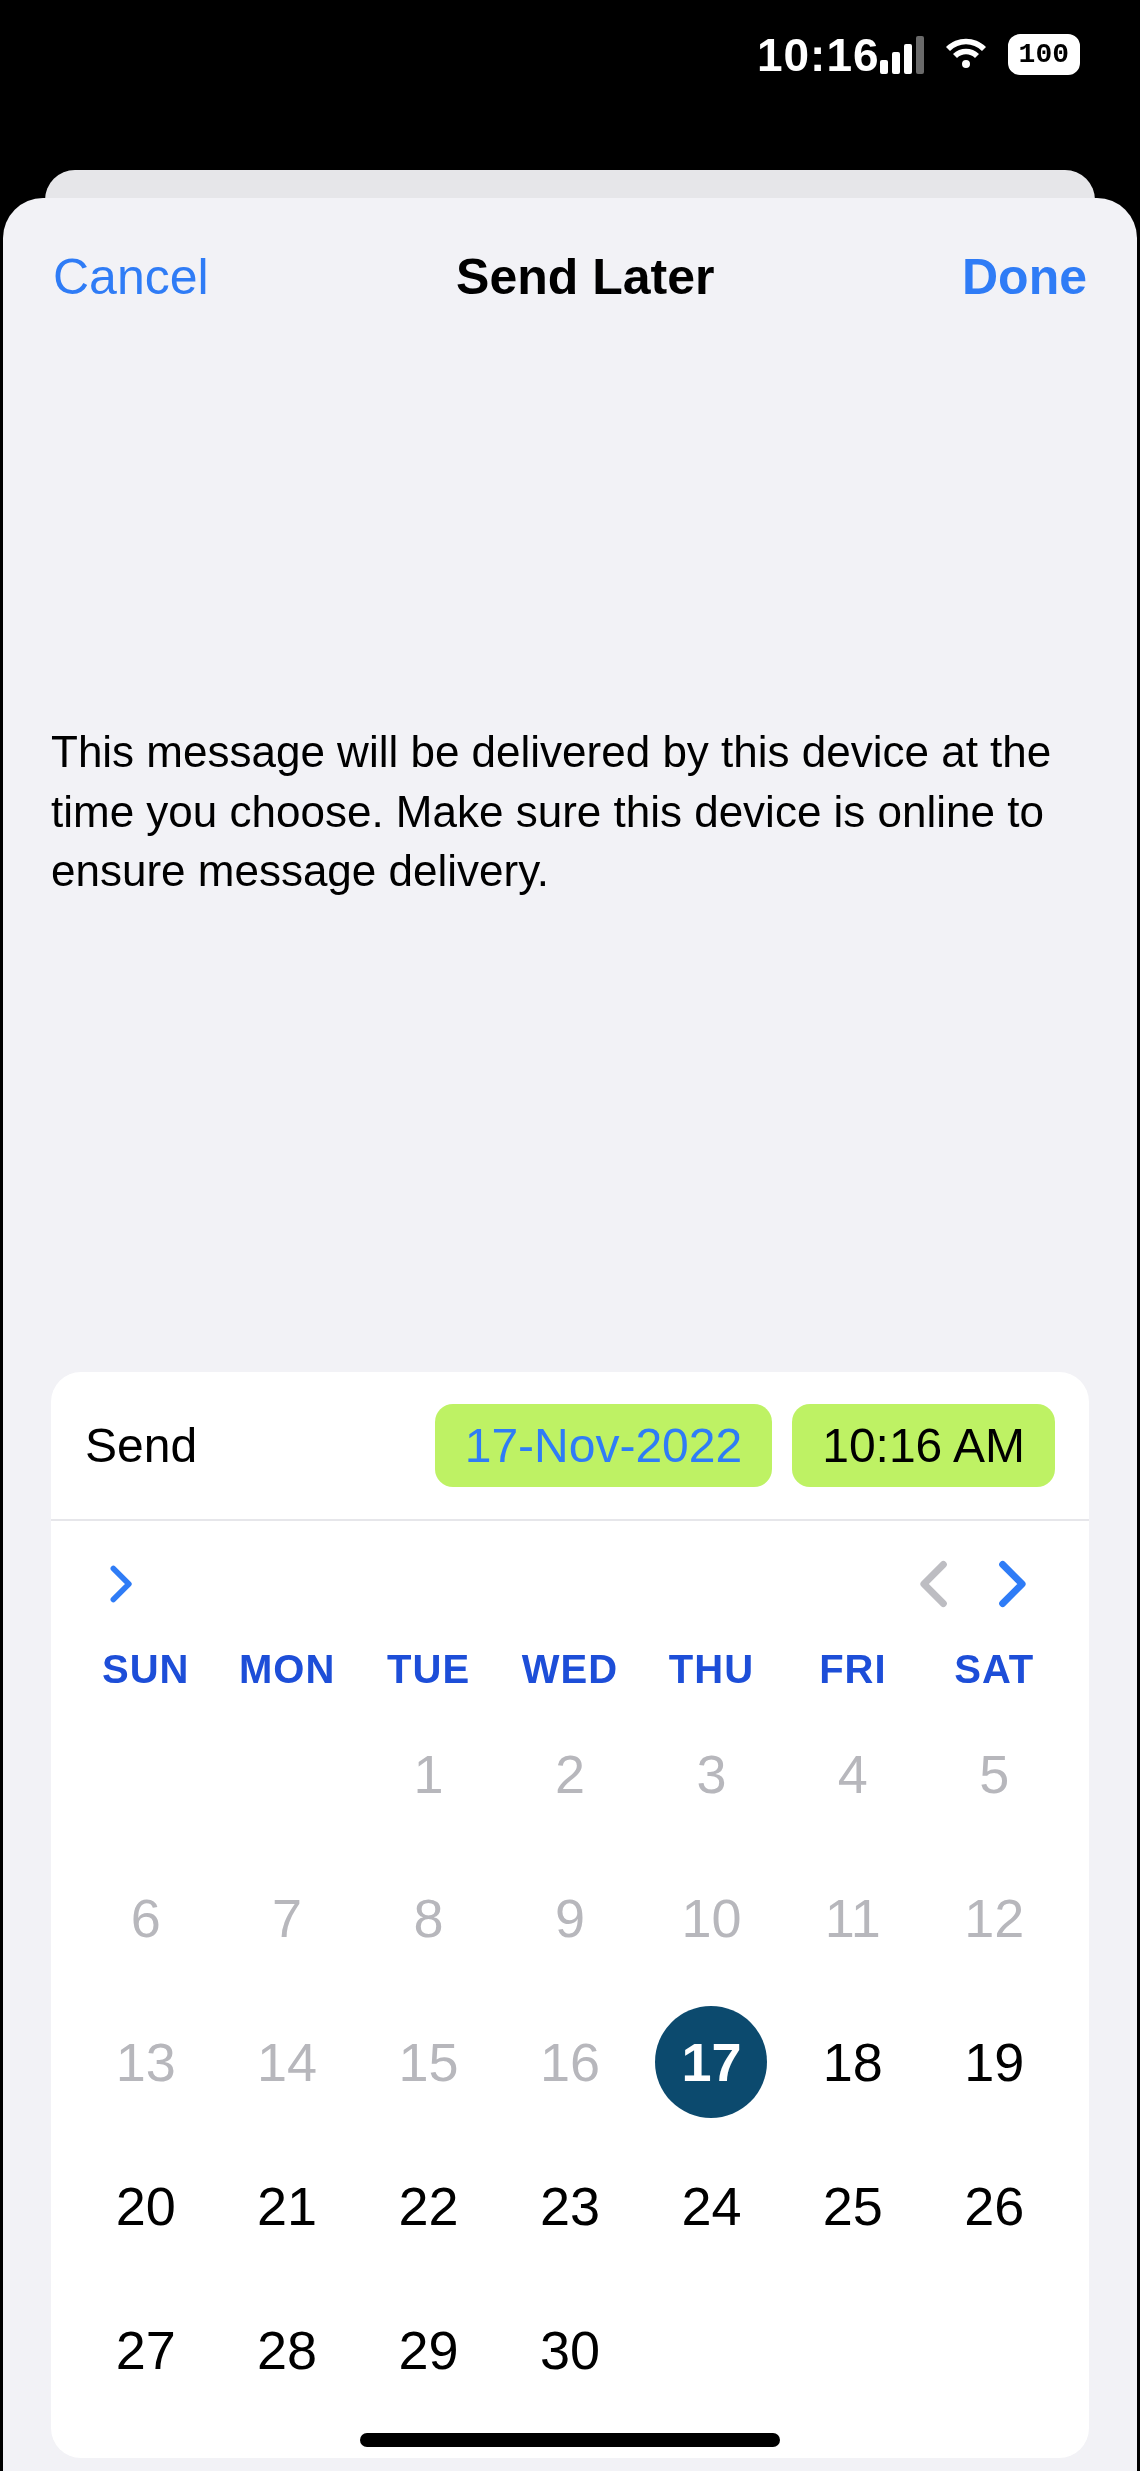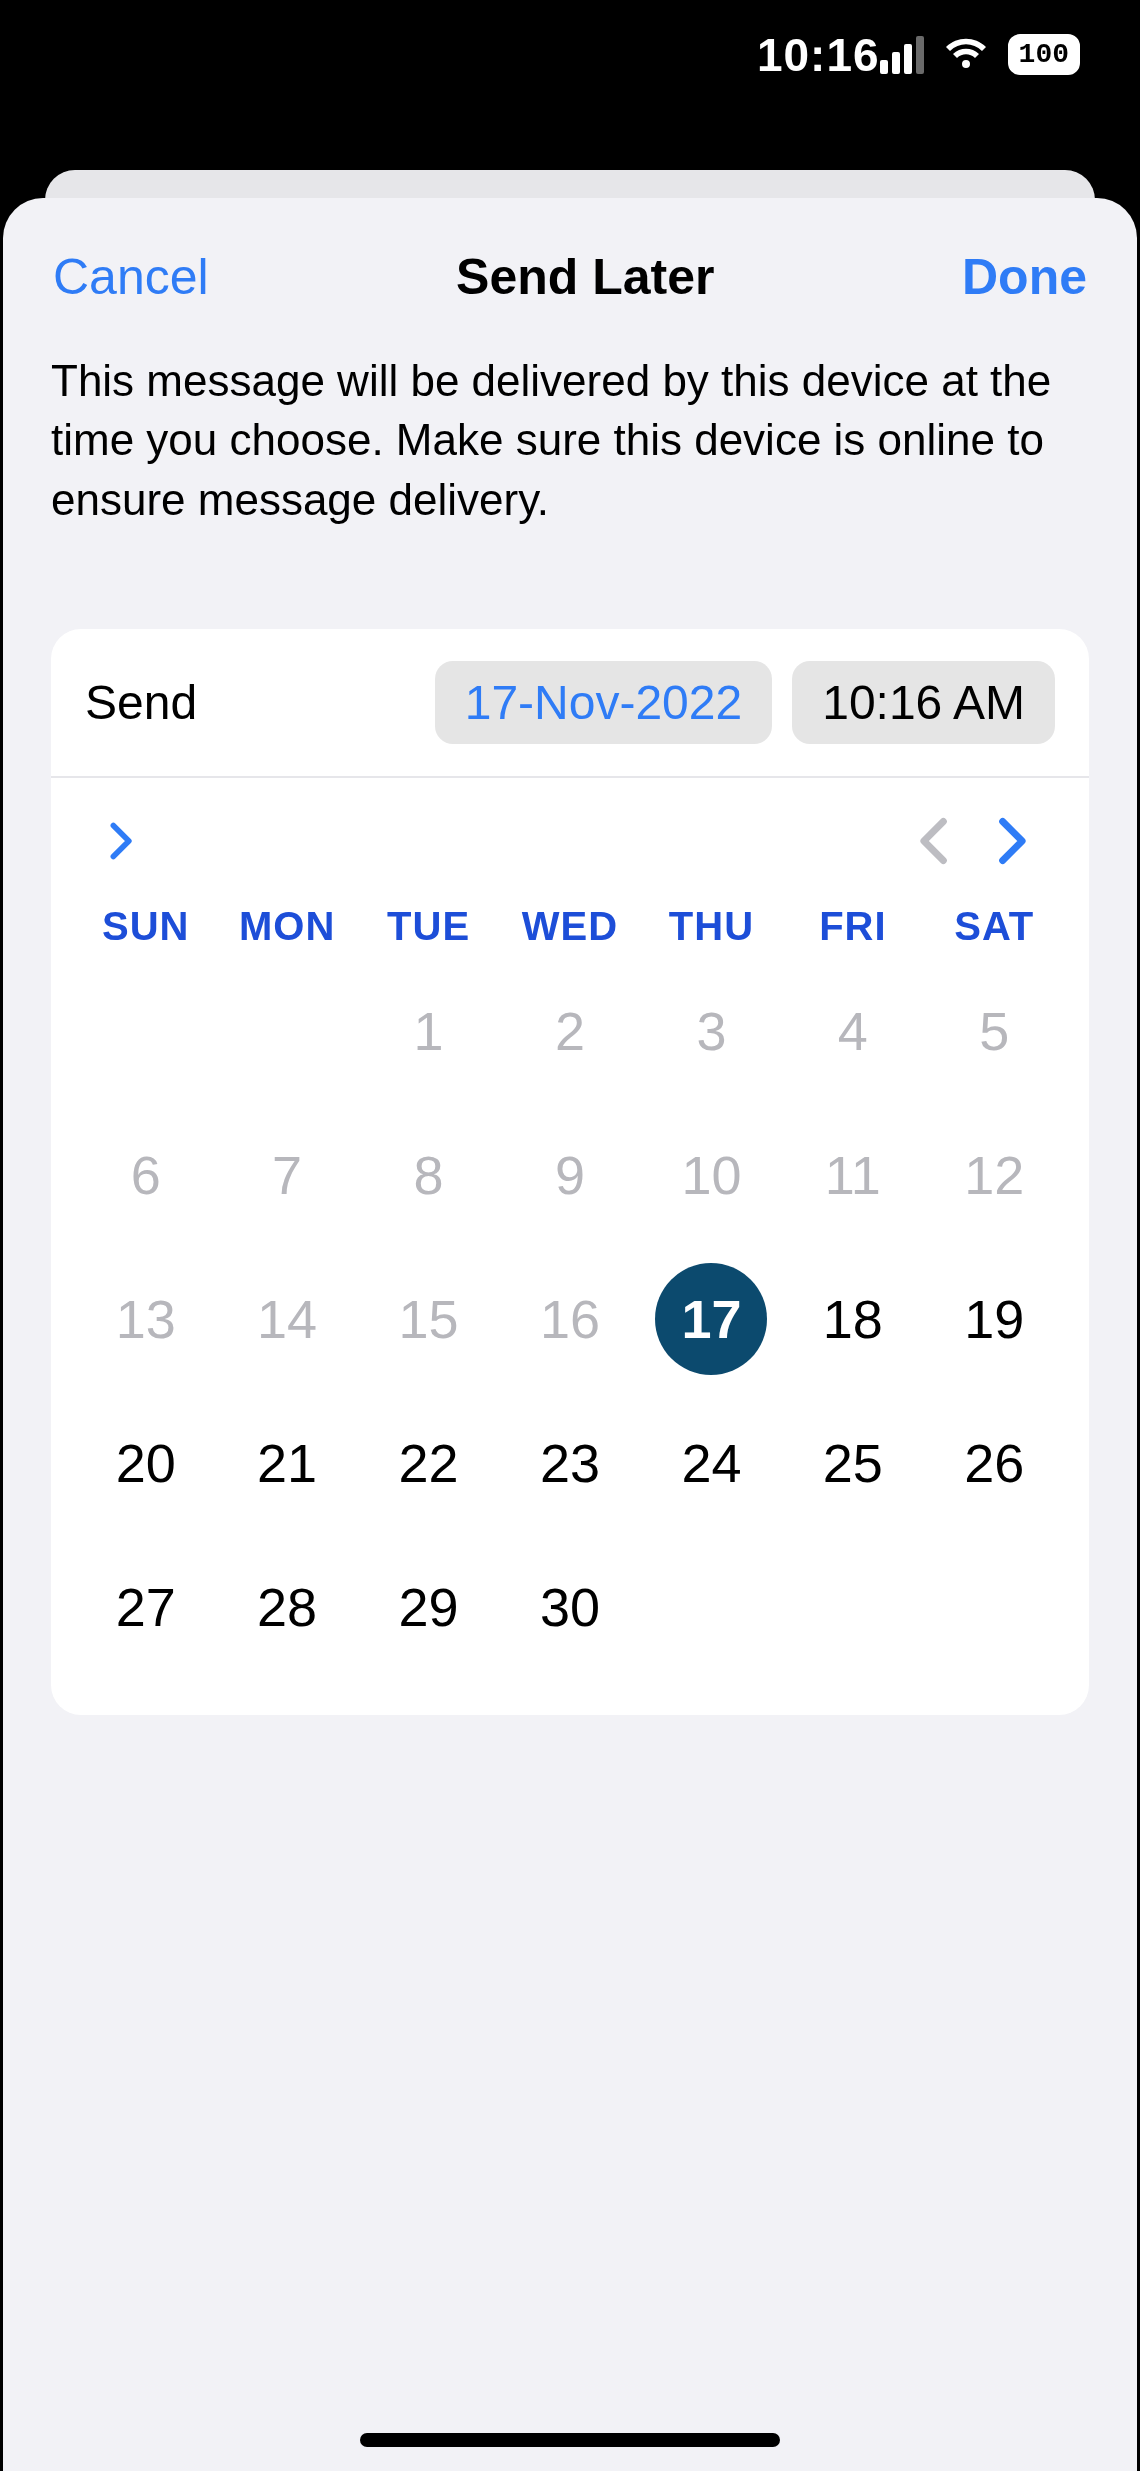--- a/index.html
+++ b/index.html
@@ -37,22 +37,22 @@
   
   .sheet-stub {
     position:absolute; top:170px; left:45px; right:45px; height:80px;
     background:#e6e6e9; border-radius:30px 30px 0 0;
   }
 
   
   .sheet {
     position:absolute; top:198px; left:3px; right:3px; bottom:0;
     background:#f2f2f6; border-radius:40px 40px 0 0;
-    padding: 40px 0 4px 0;
-    display:flex; flex-direction:column;
+    padding: 40px 0 13px 0;
+    display:flex; flex-direction:column;justify-content:space-between;
   }
 
   .nav {
     display:flex; justify-content:space-between; align-items:center;
     padding: 10px 50px 30px 50px;
   }
   .nav .cancel { color:#2f7cf6; font-size:50px; font-weight:400; }
   .nav .title  { color:#000; font-size:50px; font-weight:700; }
   .nav .done   { color:#2f7cf6; font-size:50px; font-weight:700; }
 
@@ -70,21 +70,21 @@
   }
 
   .row-send {
     display:flex; align-items:center;
     padding: 32px 34px; gap:20px;
     border-bottom:2px solid #e6e6ea;
   }
   .row-send .lbl { font-size:48px; font-weight:400; flex:0 0 auto; }
   .row-send .spacer { flex:1; }
   .chip {
-    background:#e5e5e5; border-radius:18px;
+    background:#bef264; border-radius:18px;
     font-size:48px; padding:14px 30px; font-weight:400;
   }
   .chip.date { color:#2f7cf6; }
   .chip.time { color:#000; }
 
   .month-row {
     display:flex; align-items:center;
     padding: 38px 40px 24px 40px;
   }
   .month-row .mlabel { font-size:48px; font-weight:700; color:#000; }

